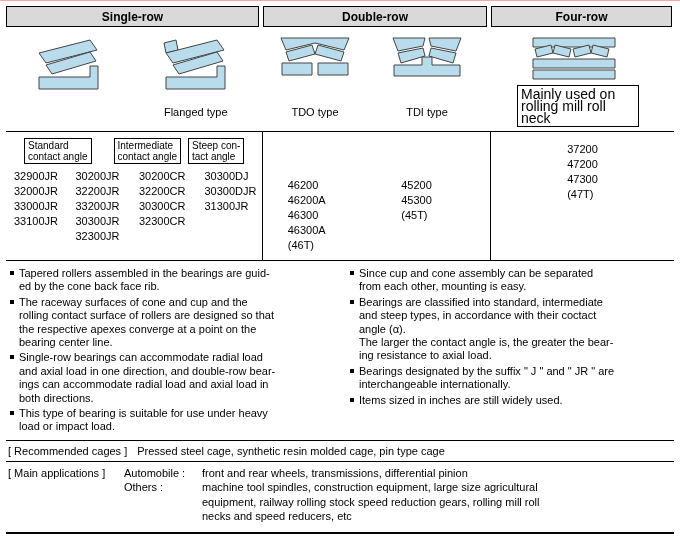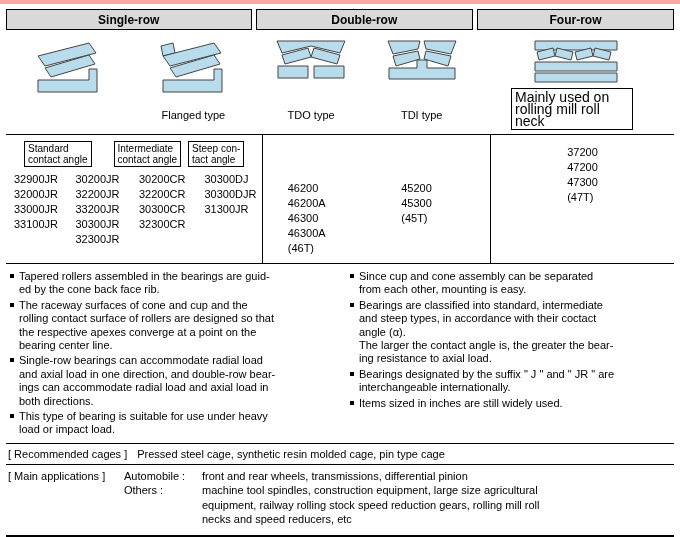--- a/index.html
+++ b/index.html
@@ -1,23 +1,23 @@
 <!DOCTYPE html>
 <html><head>
 <meta charset="utf-8">
 <style>
   * { margin:0; padding:0; box-sizing:border-box; }
   html,body { background:#ffffff; }
   body { font-family:"Liberation Sans", sans-serif; color:#000; }
-  .page { width:680px; height:537px; background:#fff; border-top:4px solid #fca5a5; padding:3px 6px 0 6px; overflow:hidden; }
+  .page { width:680px; height:537px; background:#fff; border-top:1px solid #fca5a5; padding:3px 6px 0 6px; overflow:hidden; }
 
   
   .headers { display:flex; gap:4px; margin-top:2px; }
   .hdr { background:#d9d9d9; border:1px solid #000; font-weight:bold; font-size:12px; text-align:center; padding:3px 0 2px 0; }
-  .w-single { width:253px; } .w-double { width:224px; } .w-four { width:197px; flex:none; }
+  .w-single { width:253px; } .w-double { width:224px; } .w-four { width:181px; flex:none; }
 
   
   .diagrams { display:flex; gap:0; height:104px; }
   .dcol { display:flex; flex-direction:column; }
   .drow { display:flex; justify-content:space-around; align-items:flex-start; padding-top:6px; }
   .lrow { display:flex; margin-top:auto; margin-bottom:13px; }
   .lrow .half { width:50%; text-align:center; font-size:11px; }
   .bf { fill:#b9dcec; stroke:#444; stroke-width:1; stroke-linejoin:round; }
   .note { margin-top:auto; margin-bottom:4px; margin-left:34px; width:122px; border:1px solid #000; font-size:14px; line-height:12px; padding:2px 3px; white-space:pre-line; }
 

